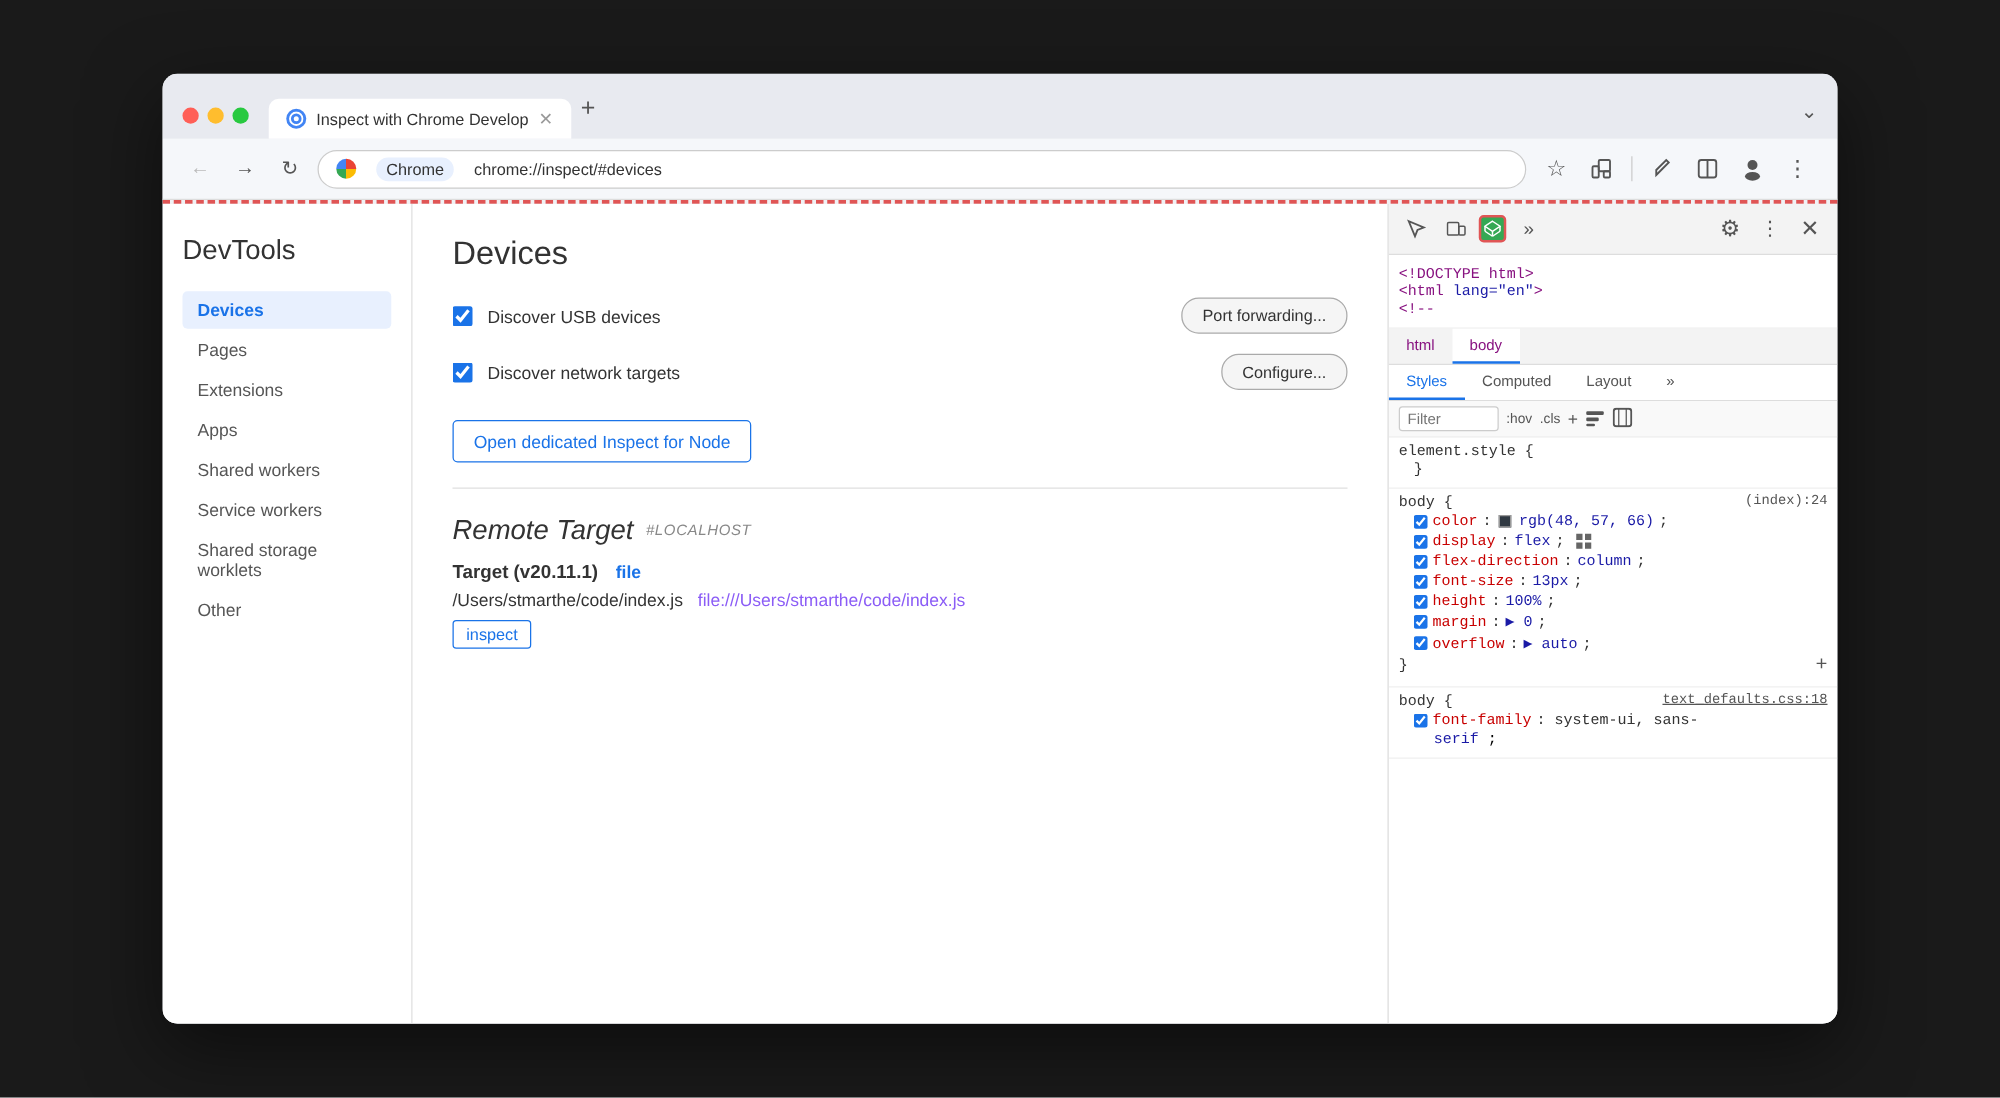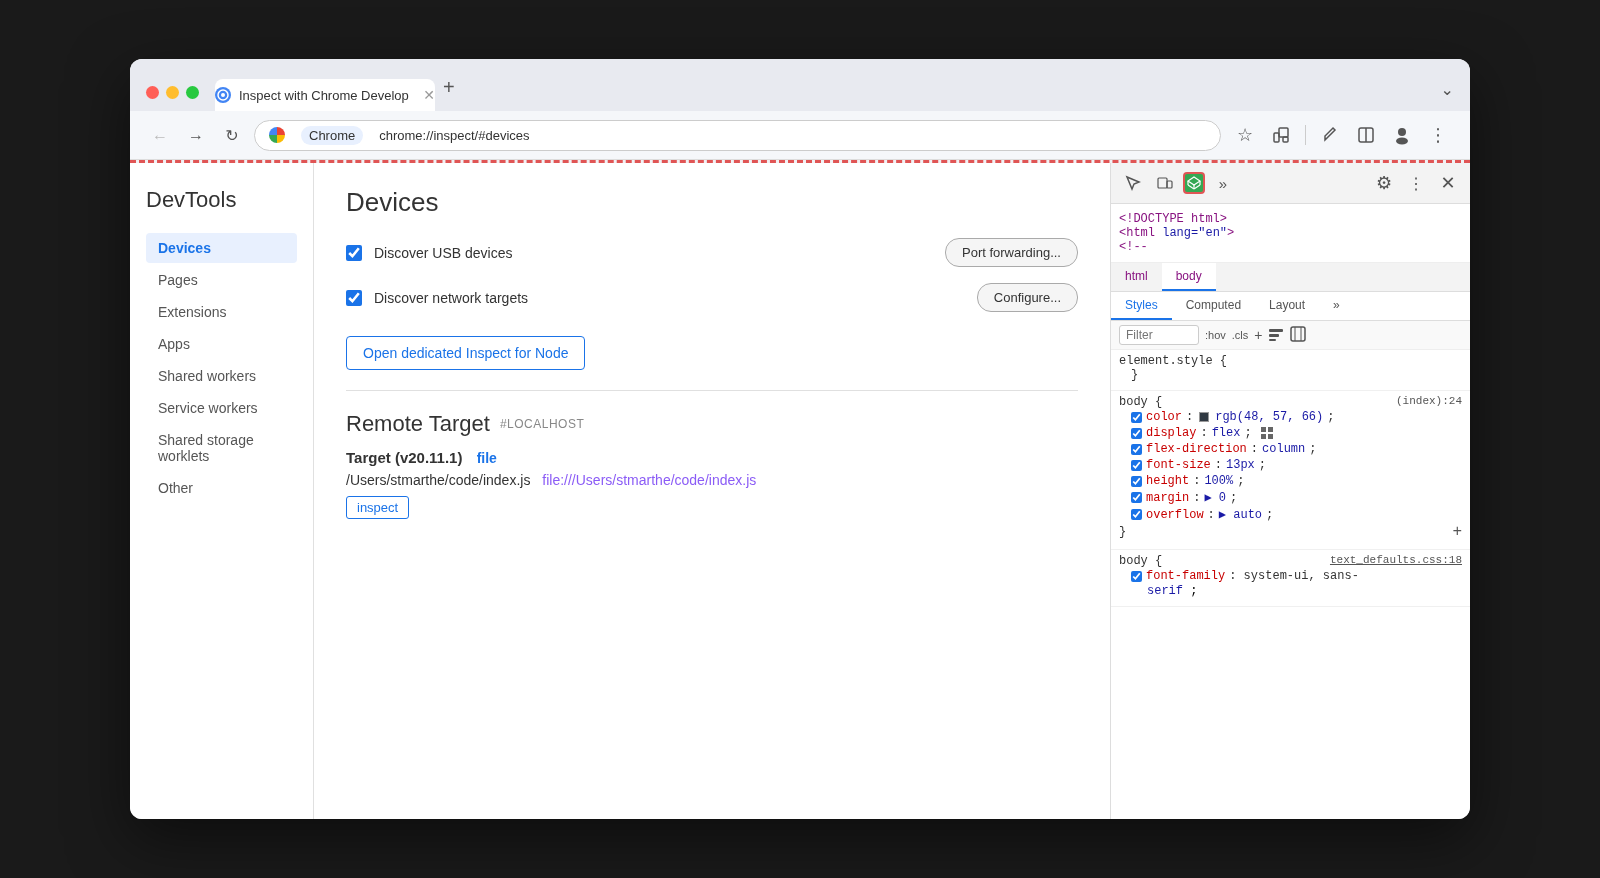--- a/index.html
+++ b/index.html
@@ -39,21 +39,21 @@
       height: 13px;
       border-radius: 50%;
     }
     .tl-red { background: #ff5f57; }
     .tl-yellow { background: #ffbd2e; }
     .tl-green { background: #28c940; }
 
     .tab-active {
       background: #fff;
       border-radius: 8px 8px 0 0;
-      padding: 8px 0;
+      padding: 8px 14px;
       display: flex;
       align-items: center;
       gap: 8px;
       font-size: 13px;
       color: #333;
       min-width: 220px;
       max-width: 300px;
     }
 
     .tab-favicon {
@@ -196,21 +196,21 @@
 
     
     .page-content {
       flex: 1;
       background: #fff;
       overflow-y: auto;
       display: flex;
     }
 
     .sidebar {
-      width: 184px;
+      width: 200px;
       padding: 24px 16px;
       border-right: 1px solid #e0e0e0;
       flex-shrink: 0;
     }
 
     .sidebar-title {
       font-size: 22px;
       font-weight: 400;
       color: #333;
       margin-bottom: 20px;
@@ -293,20 +293,21 @@
     }
 
     .section-heading {
       font-size: 22px;
       font-weight: 400;
       color: #333;
       margin-bottom: 12px;
       display: flex;
       align-items: center;
       gap: 10px;
+      font-style: italic;
     }
 
     .localhost-badge {
       font-size: 12px;
       color: #888;
       font-weight: 400;
       letter-spacing: 0.5px;
     }
 
     .target-name {

